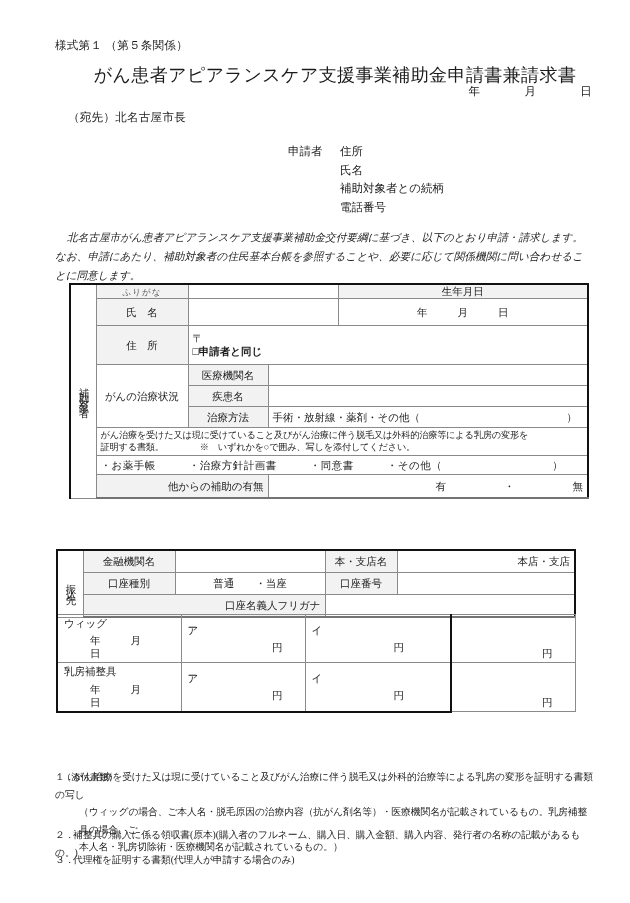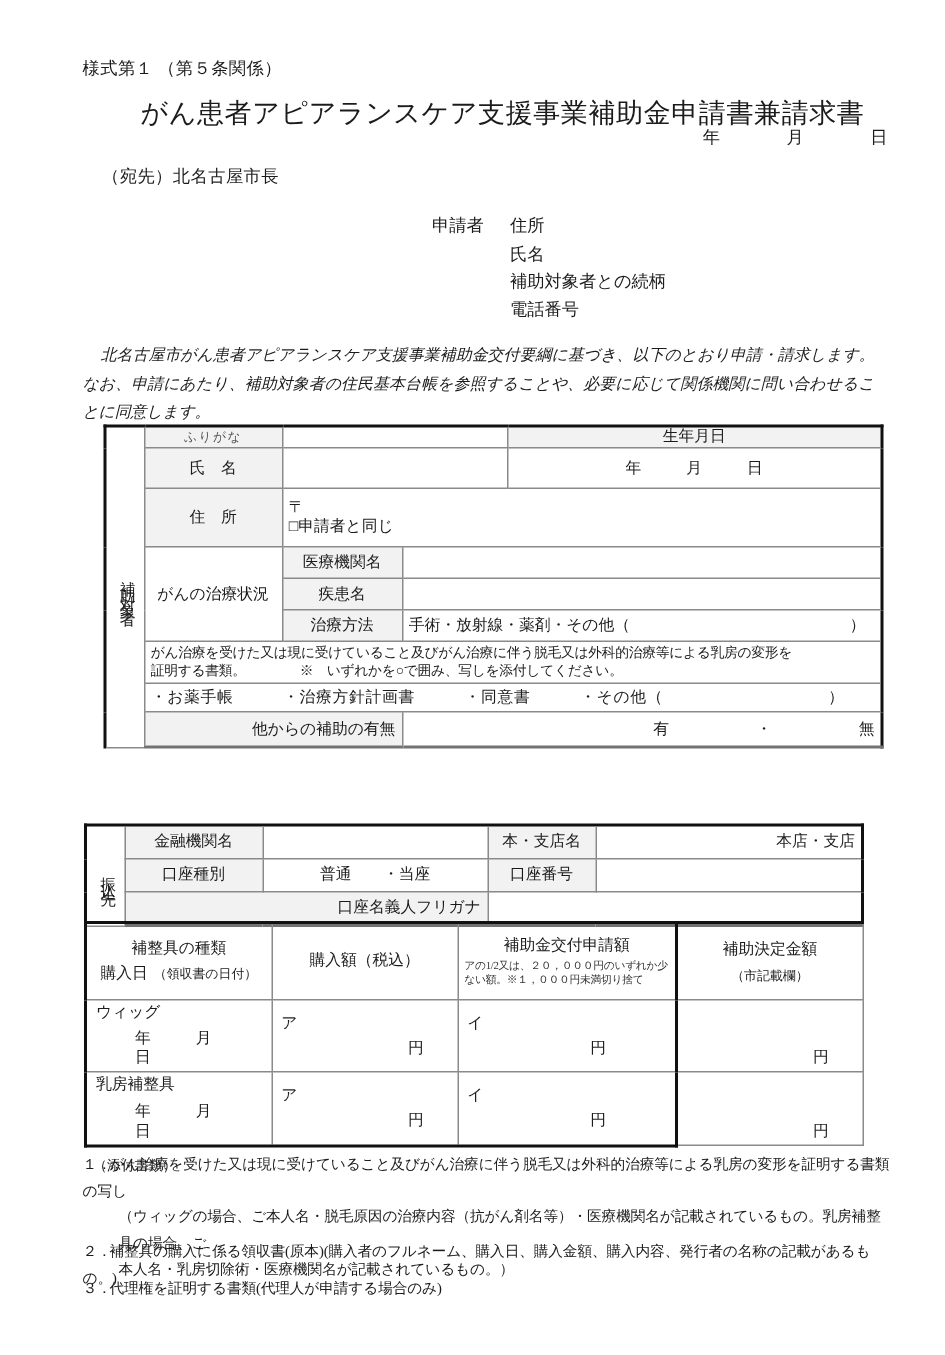--- a/index.html
+++ b/index.html
@@ -126,21 +126,21 @@
 
   .furigana-txt { font-size: 8.5px; color: #555; letter-spacing: 1px; }
   .tiny { font-size: 7.2px; line-height: 1.3; color: #333; letter-spacing: -0.2px; }
   .small-note { font-size: 9.2px; letter-spacing: -0.2px; }
   .mini-label { font-size: 8.6px; }
 
   .cell-pad-l { padding-left: 6px; }
   .yen { padding-right: 8px; }
 
   .zip { font-size: 10.5px; }
-  .chk { font-size: 10.5px; }
+  .chk { font-size: 10.5px; font-weight: bold; }
 
   .dotline { letter-spacing: 0.5px; }
 
   
   .attach-title {
     position: absolute;
     left: 62px;
     top: 751px;
     font-size: 9.3px;
     margin-top: 20px;
@@ -290,37 +290,20 @@
   </table>
 
   <table class="tbl" id="table-amount">
     <colgroup>
       <col style="width:124px">
       <col style="width:124px">
       <col style="width:146px">
       <col style="width:124px">
     </colgroup>
     <tbody>
-      <tr class="outer-top">
-        <td class="bl ctr" style="height:44px;padding:3px 4px">
-          <div>補整具の種類</div>
-          <div style="margin-top:3px"><span>購入日</span><span class="mini-label" style="margin-left:4px">（領収書の日付）</span></div>
-        </td>
-        <td class="ctr">
-          <div>購入額（税込）</div>
-        </td>
-        <td class="ctr br" style="padding:3px 4px">
-          <div>補助金交付申請額</div>
-          <div class="tiny" style="margin-top:3px;text-align:left">アの1/2又は、２０，０００円のいずれか少ない額。※１，０００円未満切り捨て</div>
-        </td>
-        <td class="ctr" style="padding:3px 4px;border-right:1px solid #8a8a8a">
-          <div>補助決定金額</div>
-          <div class="mini-label" style="margin-top:5px">（市記載欄）</div>
-        </td>
-      </tr>
 
       <tr>
         <td class="bl" style="height:38px;padding:2px 6px">
           <div>ウィッグ</div>
           <div style="margin-top:4px;padding-left:26px"><span style="margin-right:30px">年</span><span style="margin-right:30px">月</span><span>日</span></div>
         </td>
         <td style="padding:2px 6px">
           <div>ア</div>
           <div class="rgt" style="margin-top:4px;padding-right:16px">円</div>
         </td>

